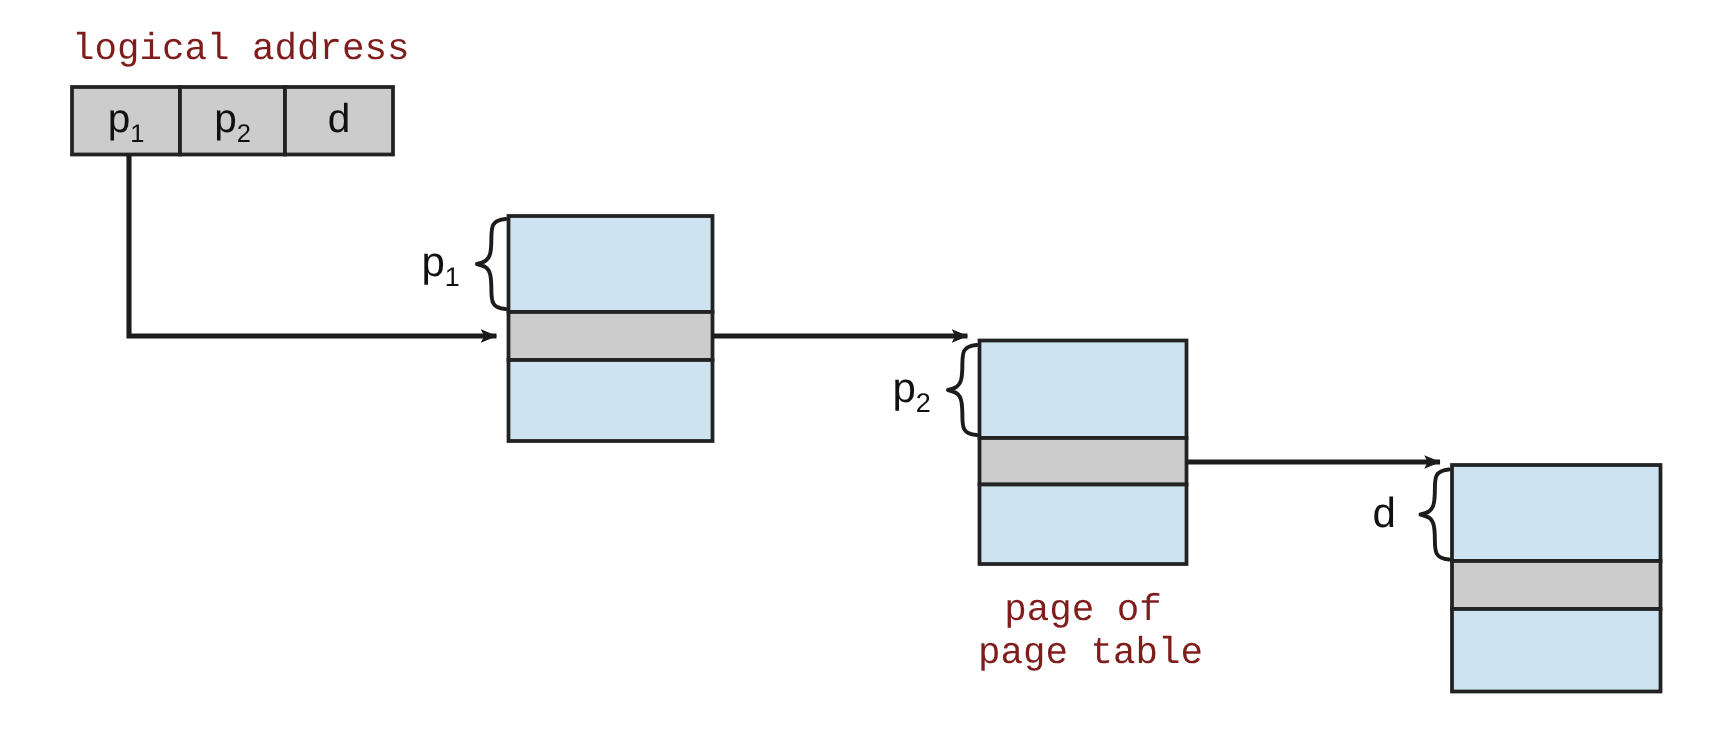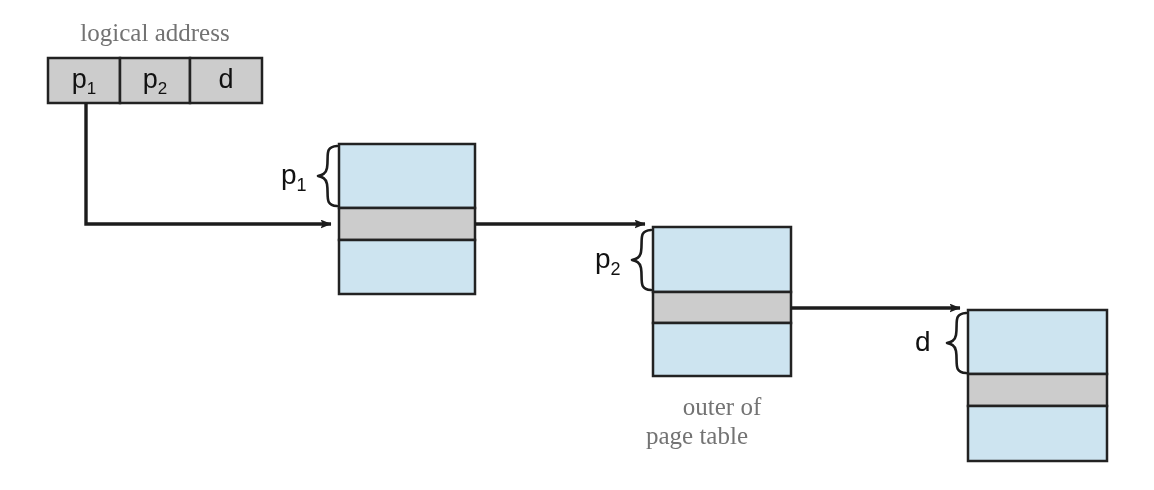--- a/index.html
+++ b/index.html
@@ -18,23 +18,23 @@
   }
   #svg-layer {
     position: absolute;
     left: 0;
     top: 0;
     width: 1154px;
     height: 490px;
   }
   .caption {
     position: absolute;
-    font-family: Liberation Serif, serif;
+    font-family: Liberation Mono, monospace;
     font-size: 25px;
-    color: #737373;
+    color: #7f1d1d;
     white-space: nowrap;
     line-height: 30px;
     text-align: center;
   }
   .brace-label {
     position: absolute;
     font-family: "Liberation Sans", sans-serif;
     font-size: 28px;
     color: #111111;
     white-space: nowrap;
@@ -127,16 +127,16 @@
 
   <div class="addr-cell-text" style="left:190px; top:66px; width:72px;">d</div>
 
   <div class="brace-label" style="left:281px; top:161px;">p<sub>1</sub></div>
 
   <div class="brace-label" style="left:595px; top:245px;">p<sub>2</sub></div>
 
   <div class="brace-label" style="left:915px; top:328px;">d</div>
 
 
-  <div class="caption" style="left:652px; top:392px; width:140px;">outer of</div>
-  <div class="caption" style="left:627px; top:421px; width:140px;">page table</div>
+  <div class="caption" style="left:652px; top:392px; width:140px;">page of</div>
+  <div class="caption" style="left:652px; top:421px; width:140px;">page table</div>
 
 </div>
 
 </body></html>

